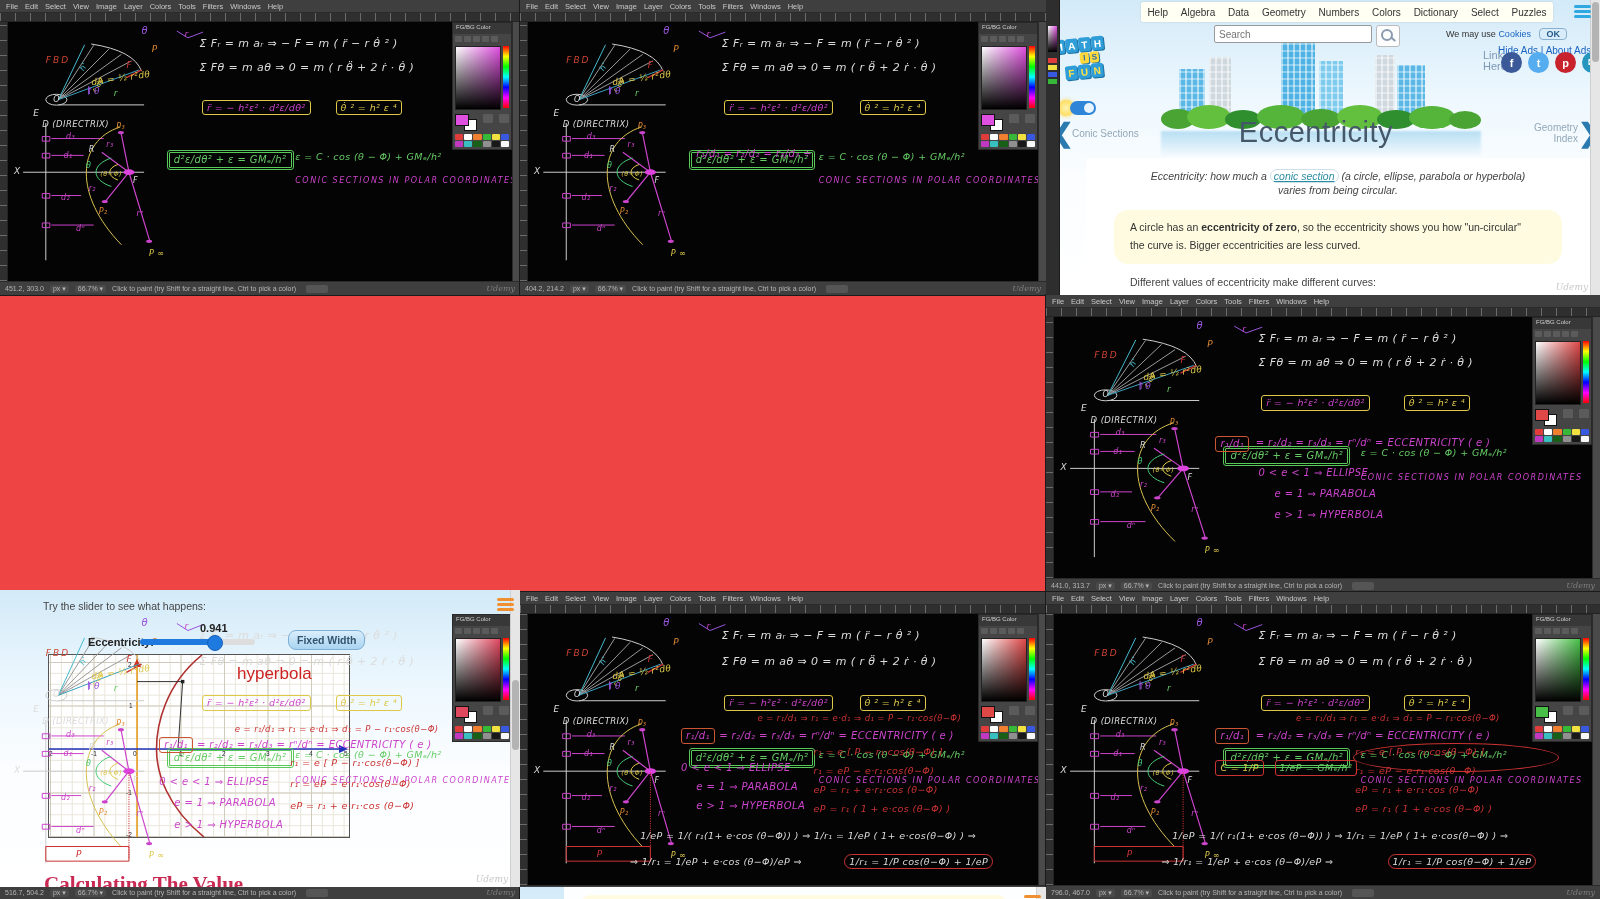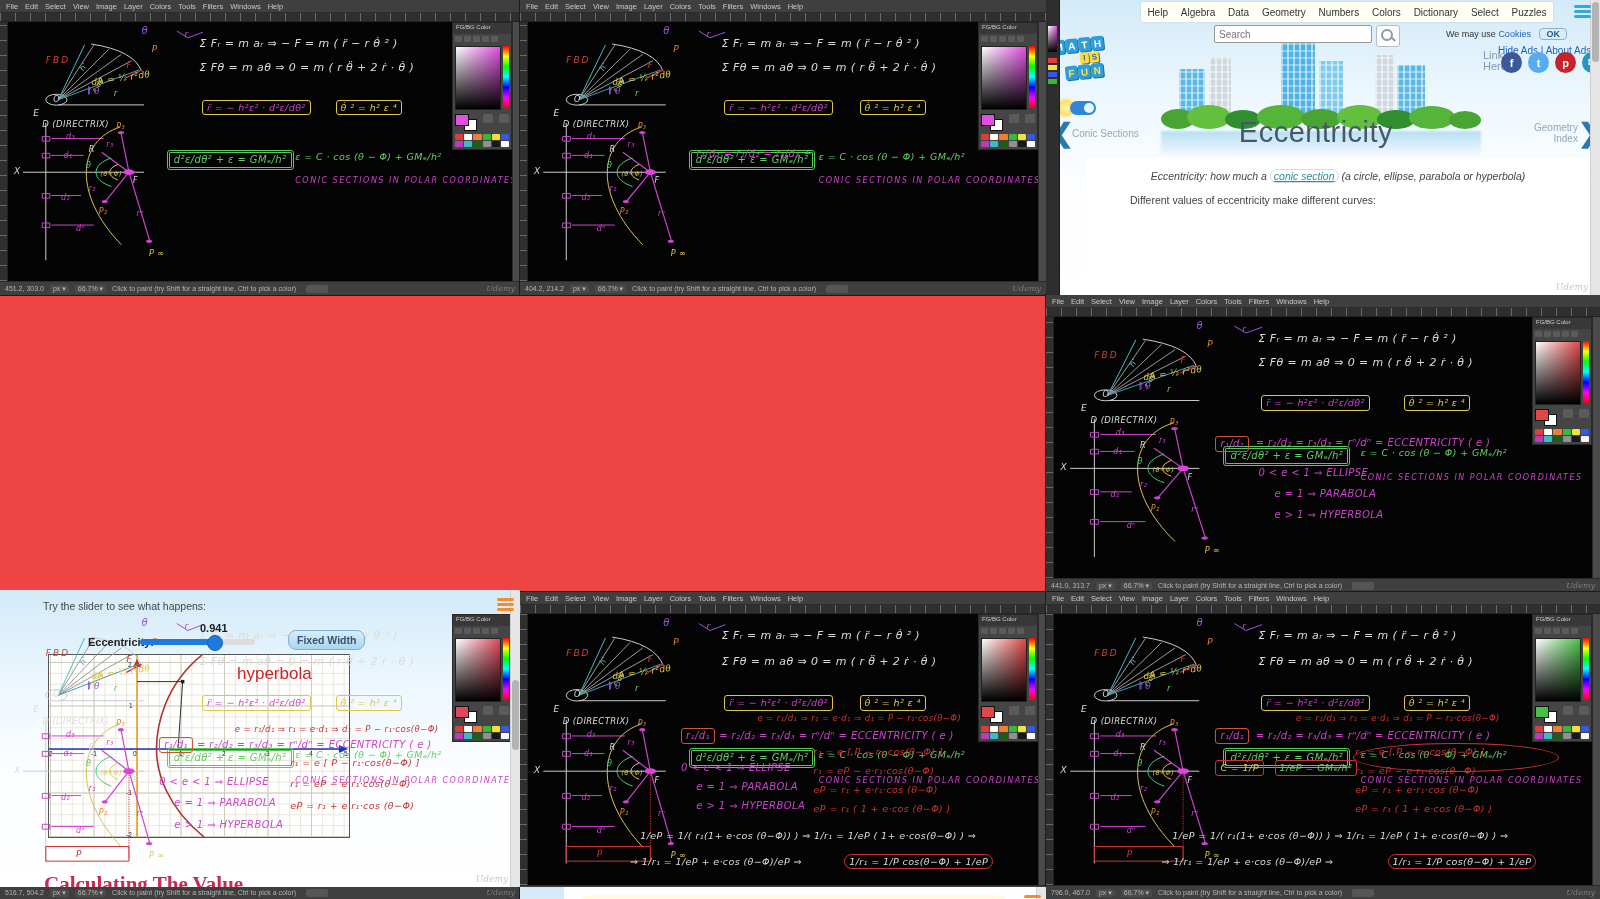--- a/index.html
+++ b/index.html
@@ -1047,20 +1047,25 @@
     <div class="chev" style="left:532px;top:118px">❯</div>
     <div class="chevlab" style="left:488px;top:122px;text-align:right;white-space:pre-line">Geometry
 Index</div>
     <div class="bigtitle">Eccentricity</div>
     <div class="contentw">
       <div class="intro">
         <span>Eccentricity: how much a</span>
         <span class="coniclink">conic section</span>
         <span>(a circle, ellipse, parabola or hyperbola)</span>
       </div>
+      <div class="intro" style="margin-top:2px">varies from being circular.</div>
+      <div class="yellowbox ybw">
+        <span>A circle has an </span><b>eccentricity of zero</b><span>, so the eccentricity shows you how "un-circular"</span><br>
+        <span>the curve is. Bigger eccentricities are less curved.</span>
+      </div>
       <div style="margin:12px 0 0 44px;font-size:10.5px">Different values of eccentricity make different curves:</div>
     </div>
     <div class="scroll">
         <i style="top:2px;height:60px"></i>
       </div>
   <span style="position: absolute; right: 12px; bottom: 3px; font: italic 9px &quot;DejaVu Serif&quot;, serif; color: rgb(154, 154, 154); opacity: 0.55; z-index: 60;">Udemy</span>
     </div>
 
   <div class="cell r1 c0 mif">
     <div class="tryline">Try the slider to see what happens:</div>

